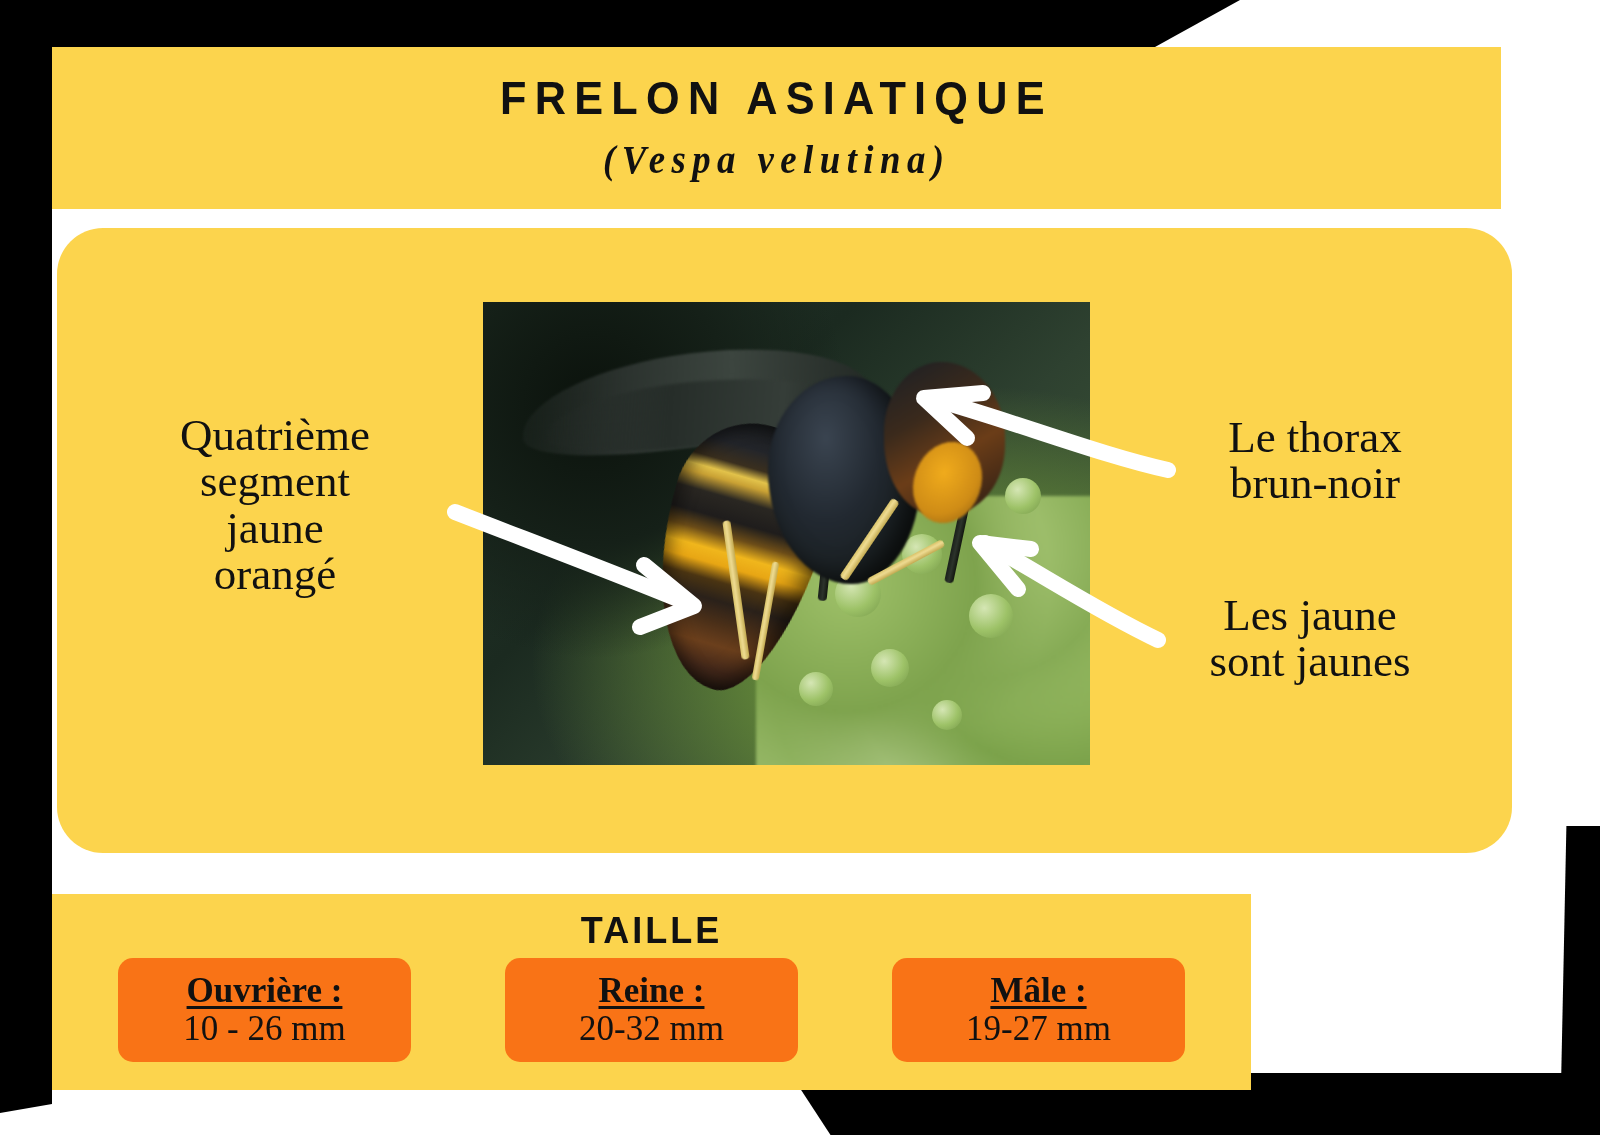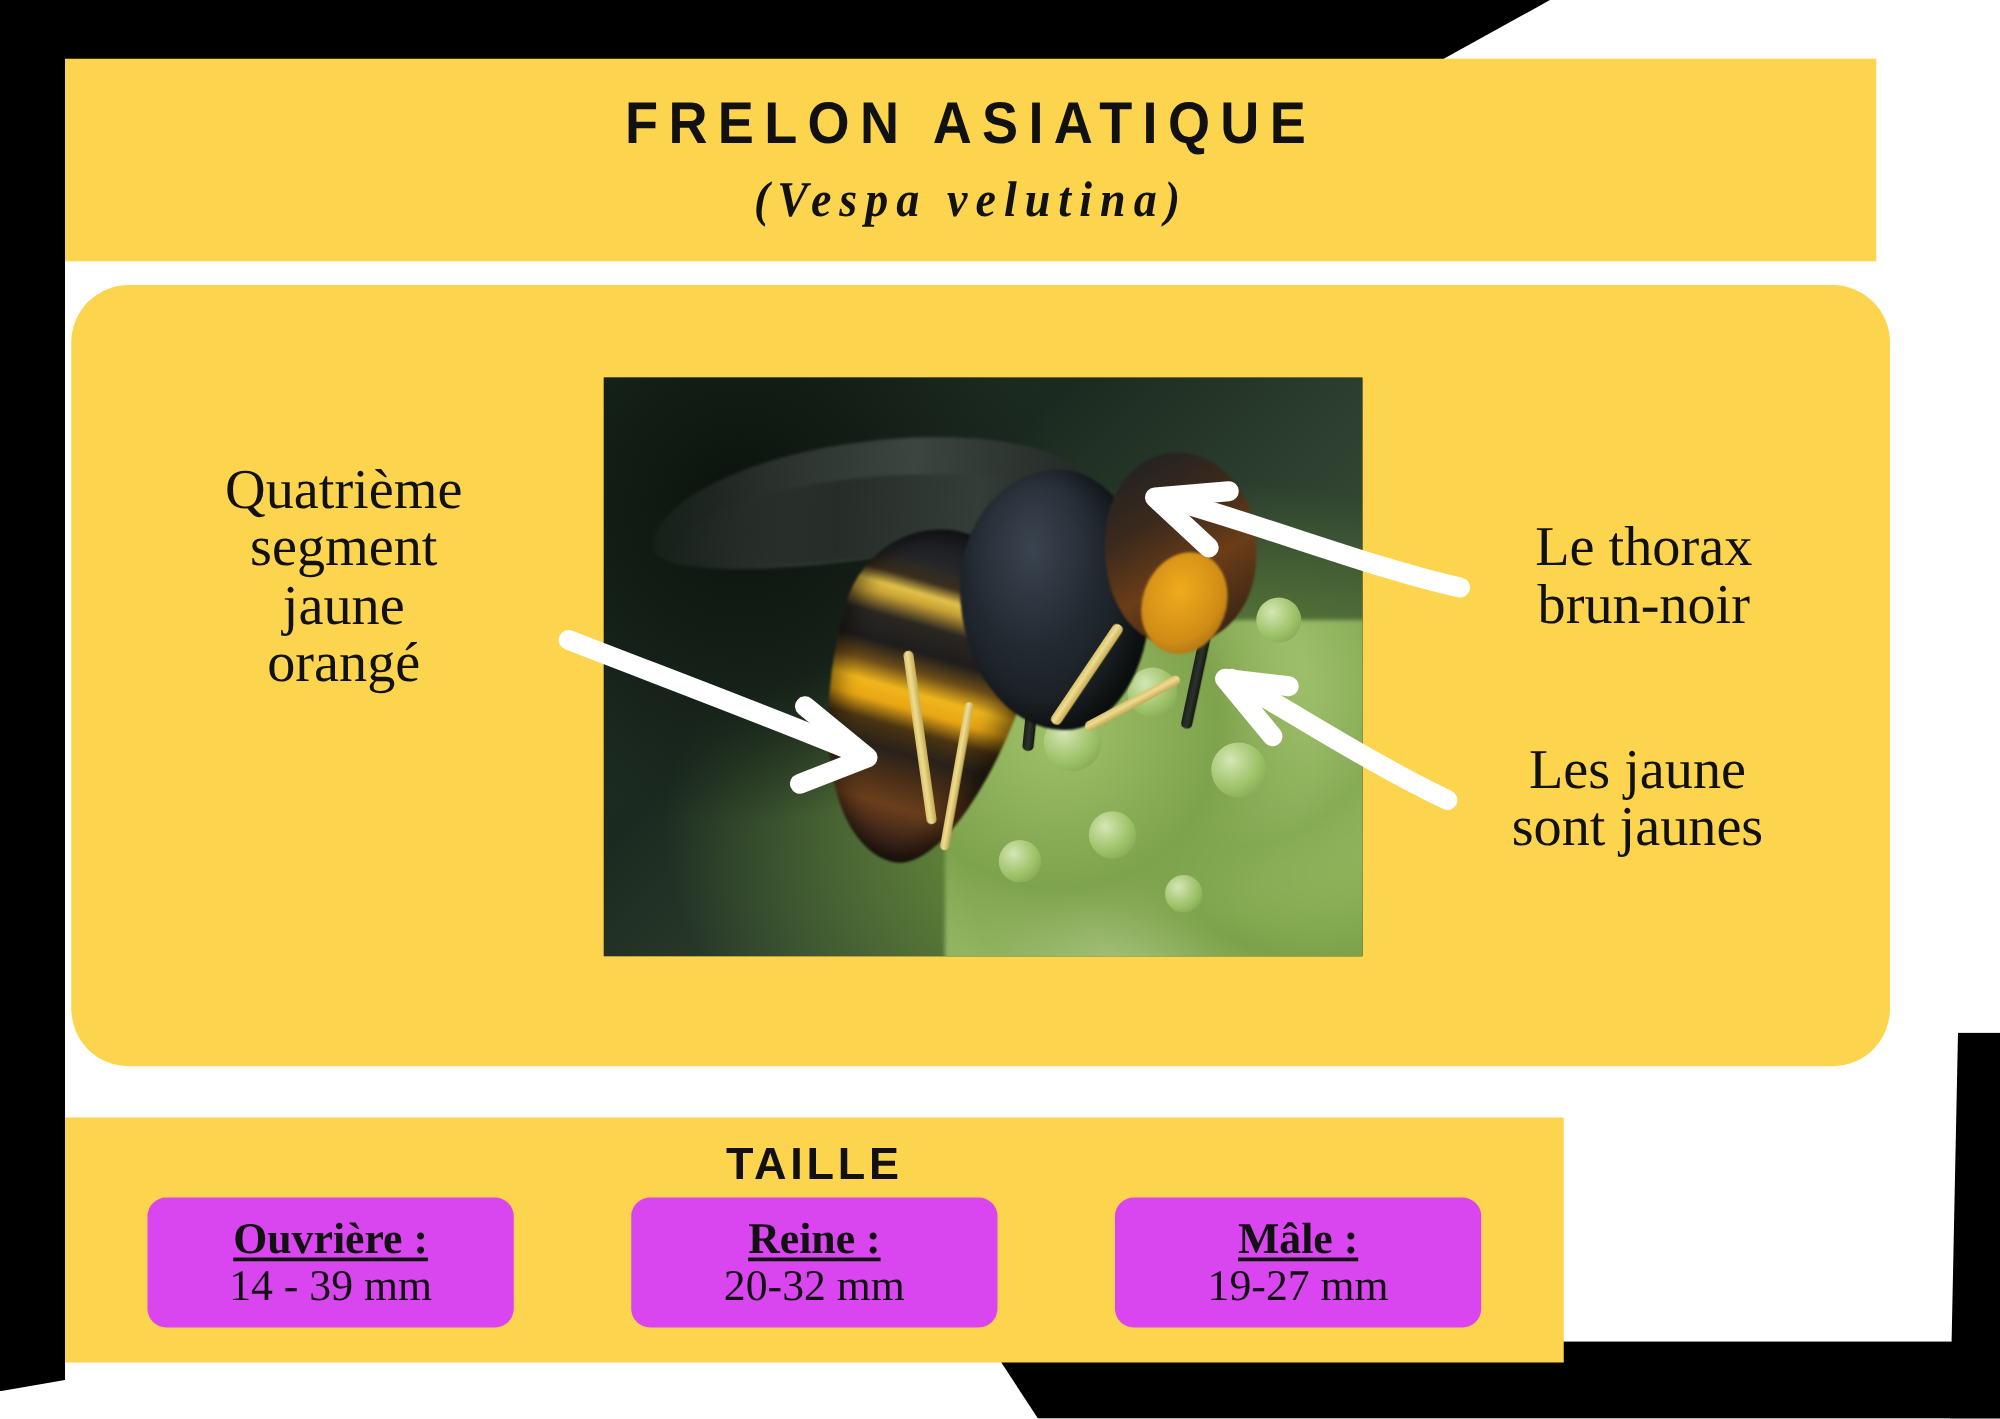--- a/index.html
+++ b/index.html
@@ -215,21 +215,21 @@
   .label {
     position: absolute;
     color: #111111;
     font-family: "Liberation Serif", serif;
     font-size: 45px;
     line-height: 1.03;
     text-align: center;
     font-weight: normal;
   }
   .label-left {
-    left: 110px; top: 368px;
+    left: 110px; top: 412px;
     width: 330px;
   }
   .label-thorax {
     left: 1150px; top: 414px;
     width: 330px;
     font-family: Liberation Serif, serif;
   }
   .label-pattes {
     left: 1140px; top: 592px;
     width: 340px;
@@ -256,21 +256,21 @@
   .cards {
     position: absolute;
     left: 0; top: 64px;
     width: 100%;
     display: flex;
     justify-content: space-between;
     padding: 0 66px;
     box-sizing: border-box;
   }
   .card {
-    background: #d946ef;
+    background: #f97316;
     border-radius: 15px;
     width: 293px;
     height: 104px;
     display: flex;
     flex-direction: column;
     align-items: center;
     justify-content: center;
     text-align: center;
   }
   .card-title {
@@ -360,21 +360,21 @@
   <div class="label label-pattes">
     <div>Les jaune</div>
     <div>sont jaunes</div>
   </div>
 
   <div class="taille-band">
     <div class="taille-title">TAILLE</div>
     <div class="cards">
       <div class="card">
         <div class="card-title">Ouvrière :</div>
-        <div class="card-value">14 - 39 mm</div>
+        <div class="card-value">10 - 26 mm</div>
       </div>
       <div class="card">
         <div class="card-title">Reine :</div>
         <div class="card-value">20-32 mm</div>
       </div>
       <div class="card">
         <div class="card-title">Mâle :</div>
         <div class="card-value">19-27 mm</div>
       </div>
     </div>

